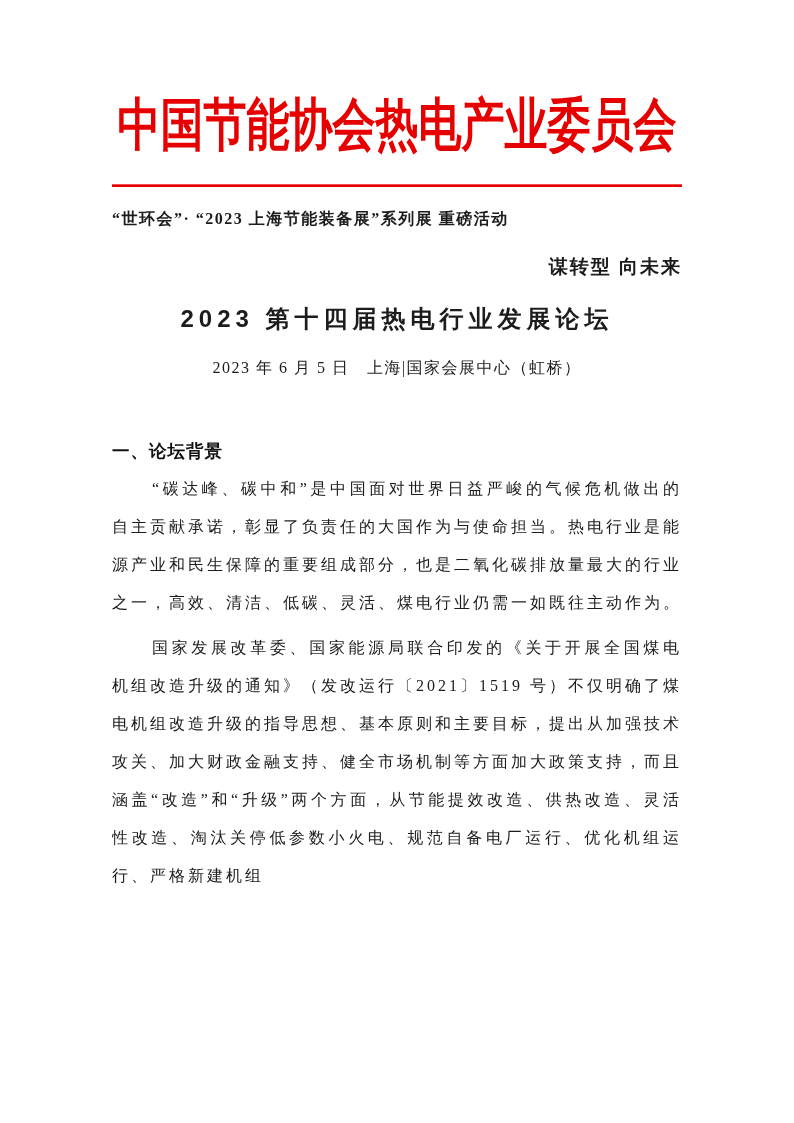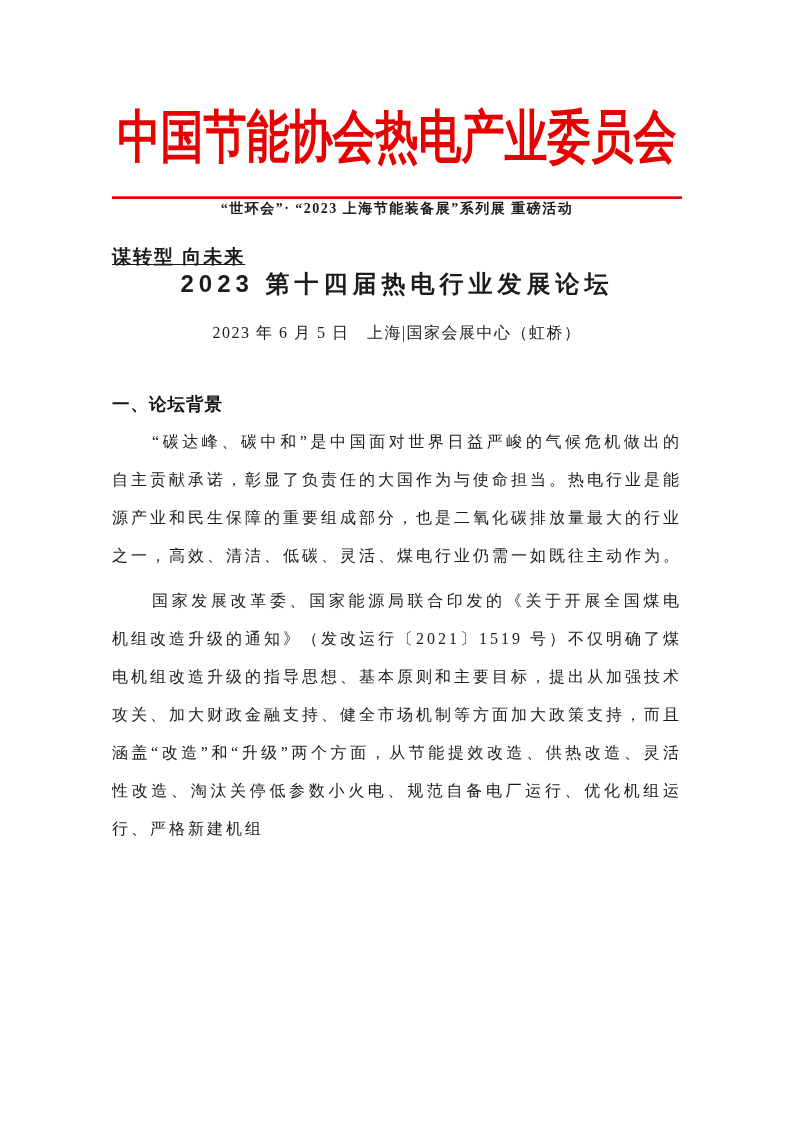--- a/index.html
+++ b/index.html
@@ -14,21 +14,21 @@
     height: 1123px;
     font-family: "Liberation Serif", serif;
     color: var(--body-text);
     overflow: hidden;
   }
   .page {
     position: relative;
     width: 794px;
     height: 884px;
     background: #ffffff;
-    padding: 16px 112px;
+    padding: 4px 112px;
     overflow: hidden;
   }
   
   .org-title {
     margin-top: 90px;
     height: 64px;
     line-height: 64px;
     font-size: 43px;
     font-weight: bold;
     color: var(--accent);
@@ -39,56 +39,57 @@
     font-family: "Liberation Serif", serif;
   }
   
   .red-rule {
     margin-top: 26px;
     height: 2px;
     border-top: 1px solid #f05050;
     border-bottom: 2px solid var(--accent);
   }
   .series-line {
-    text-align: center;
-    font-size: 14px;
+    margin-top: 22px;
+    text-align: left;
+    font-size: 16px;
     font-weight: bold;
     letter-spacing: 1.5px;
     line-height: 20px;
     font-family: "Liberation Serif", serif;
   }
   .slogan {
     margin-top: 26px;
-    text-align: left;
+    text-align: right;
     font-size: 19px;
     font-weight: bold;
     letter-spacing: 2px;
     line-height: 24px;
     font-family: "Liberation Sans", sans-serif;
-    text-decoration: underline;
   }
   .forum-title {
+    margin-top: 25px;
     text-align: center;
     font-size: 24px;
     font-weight: bold;
     letter-spacing: 5px;
     line-height: 30px;
     white-space: nowrap;
     font-family: "Liberation Sans", sans-serif;
   }
   .event-info {
     margin-top: 23px;
     text-align: center;
     font-size: 16px;
     letter-spacing: 1.5px;
     line-height: 22px;
     font-family: "Liberation Serif", serif;
   }
   .doc-body {
-    margin-top: 48px;
+    margin-top: 60px;
     height: 628px;
     overflow: hidden;
   }
   .section-heading {
     font-size: 17.5px;
     font-weight: bold;
     line-height: 24px;
     letter-spacing: 1px;
     font-family: "Liberation Sans", sans-serif;
     color: #111111;

